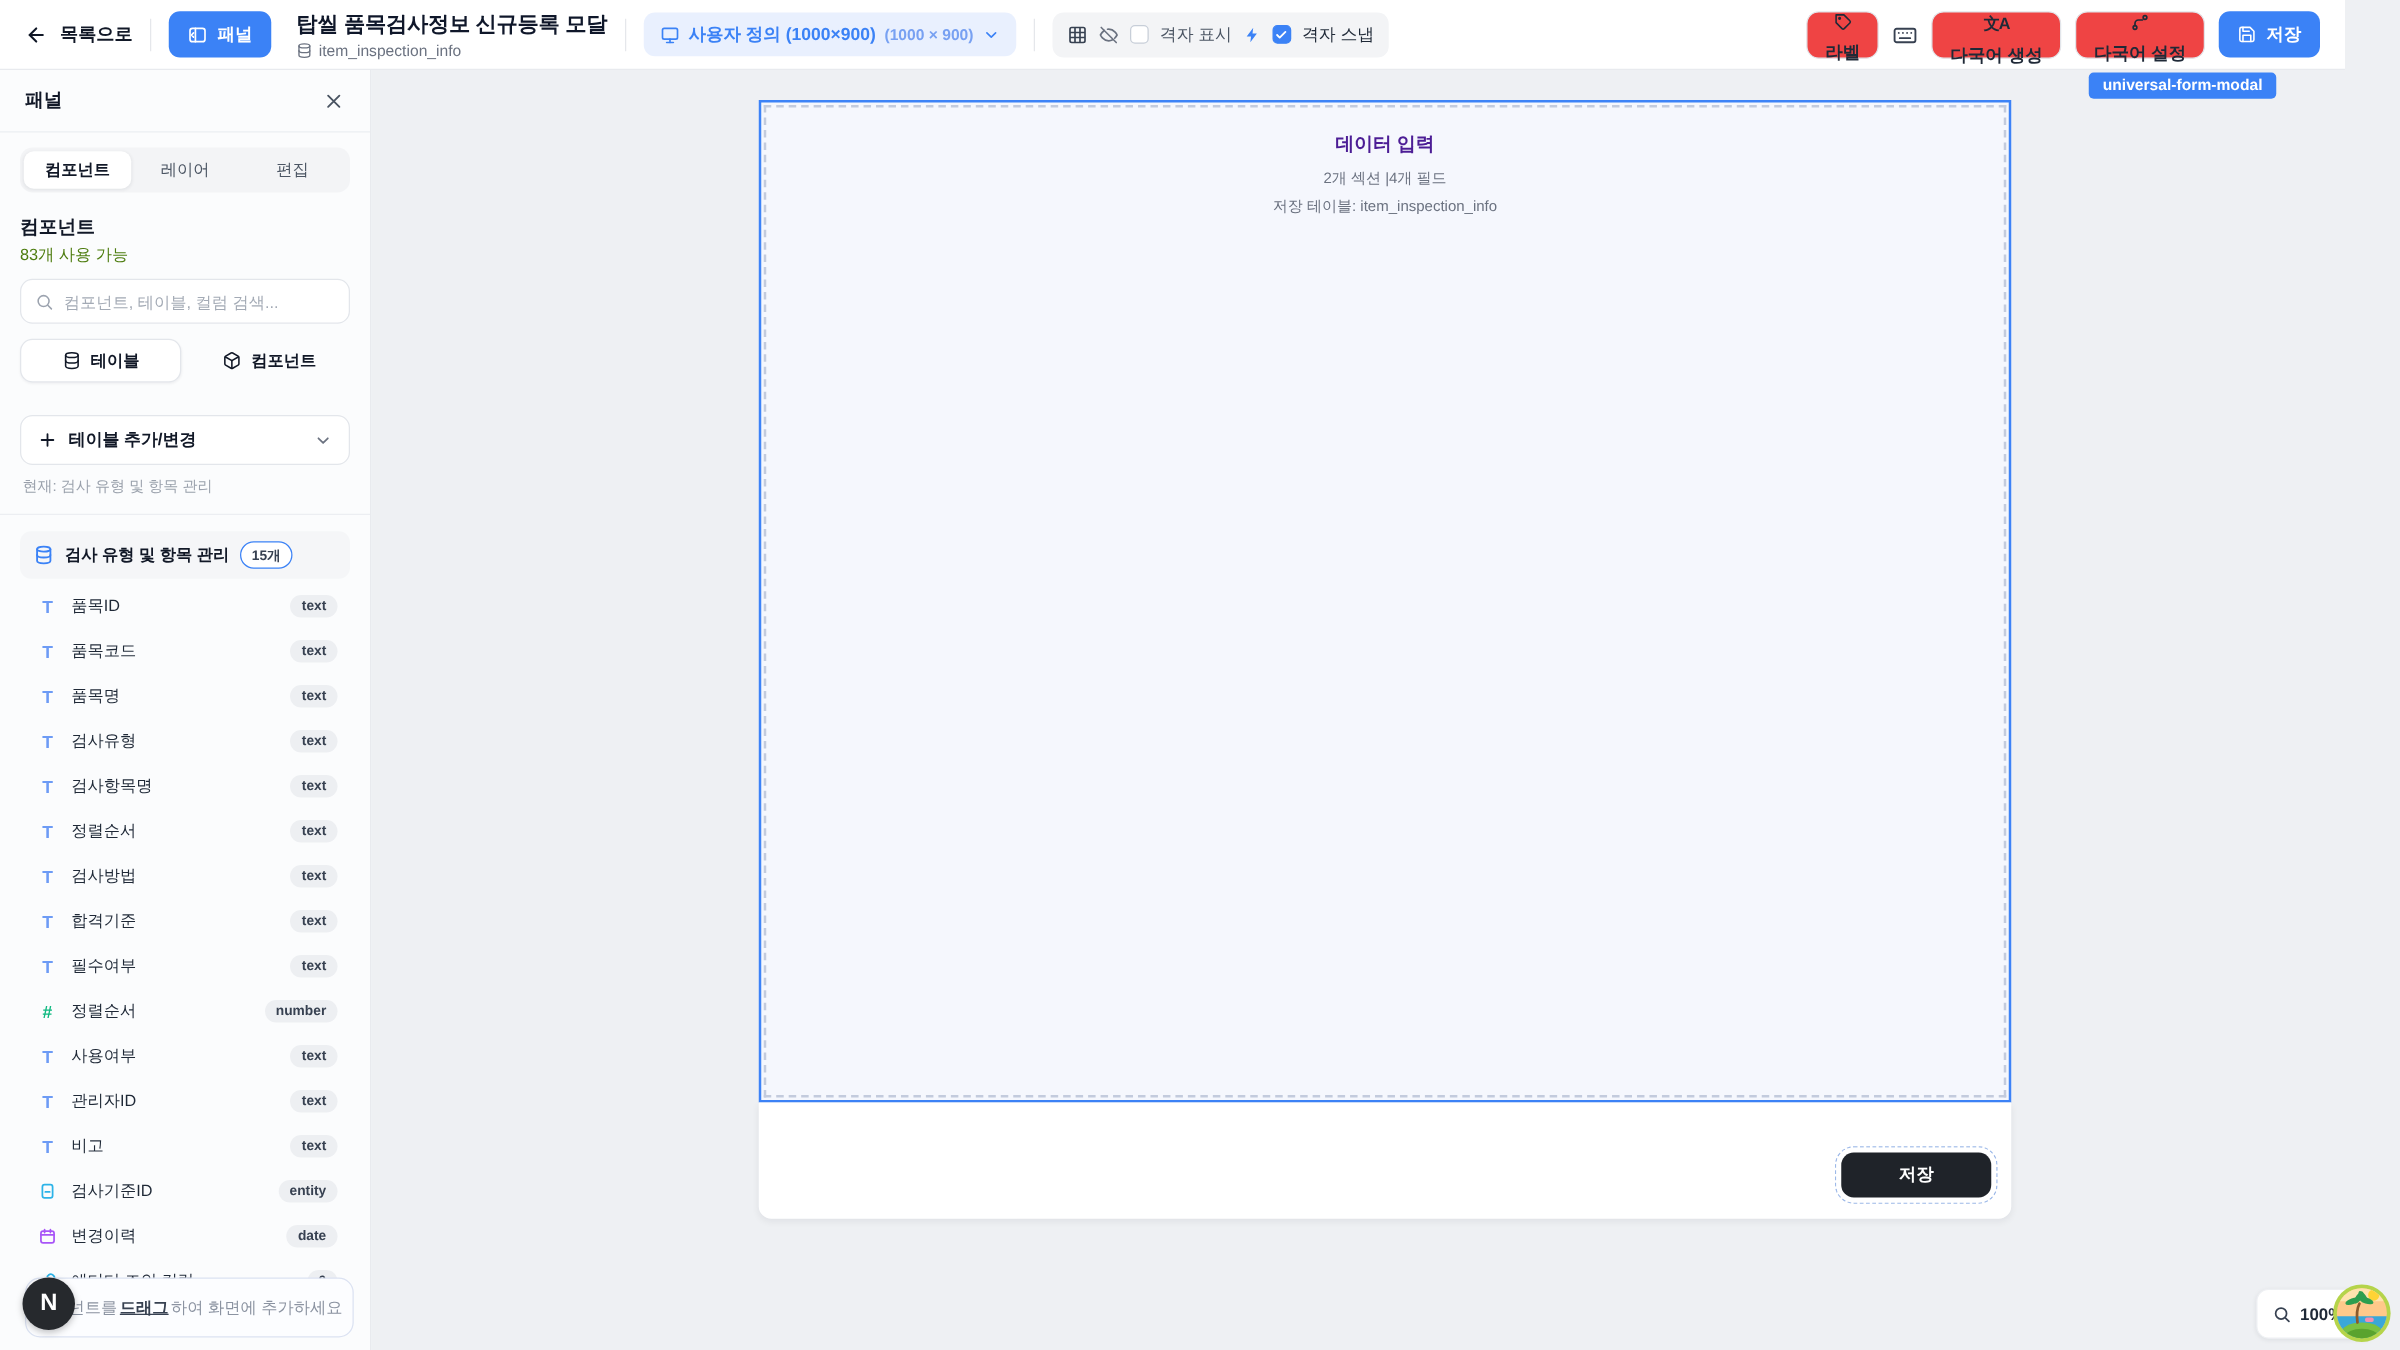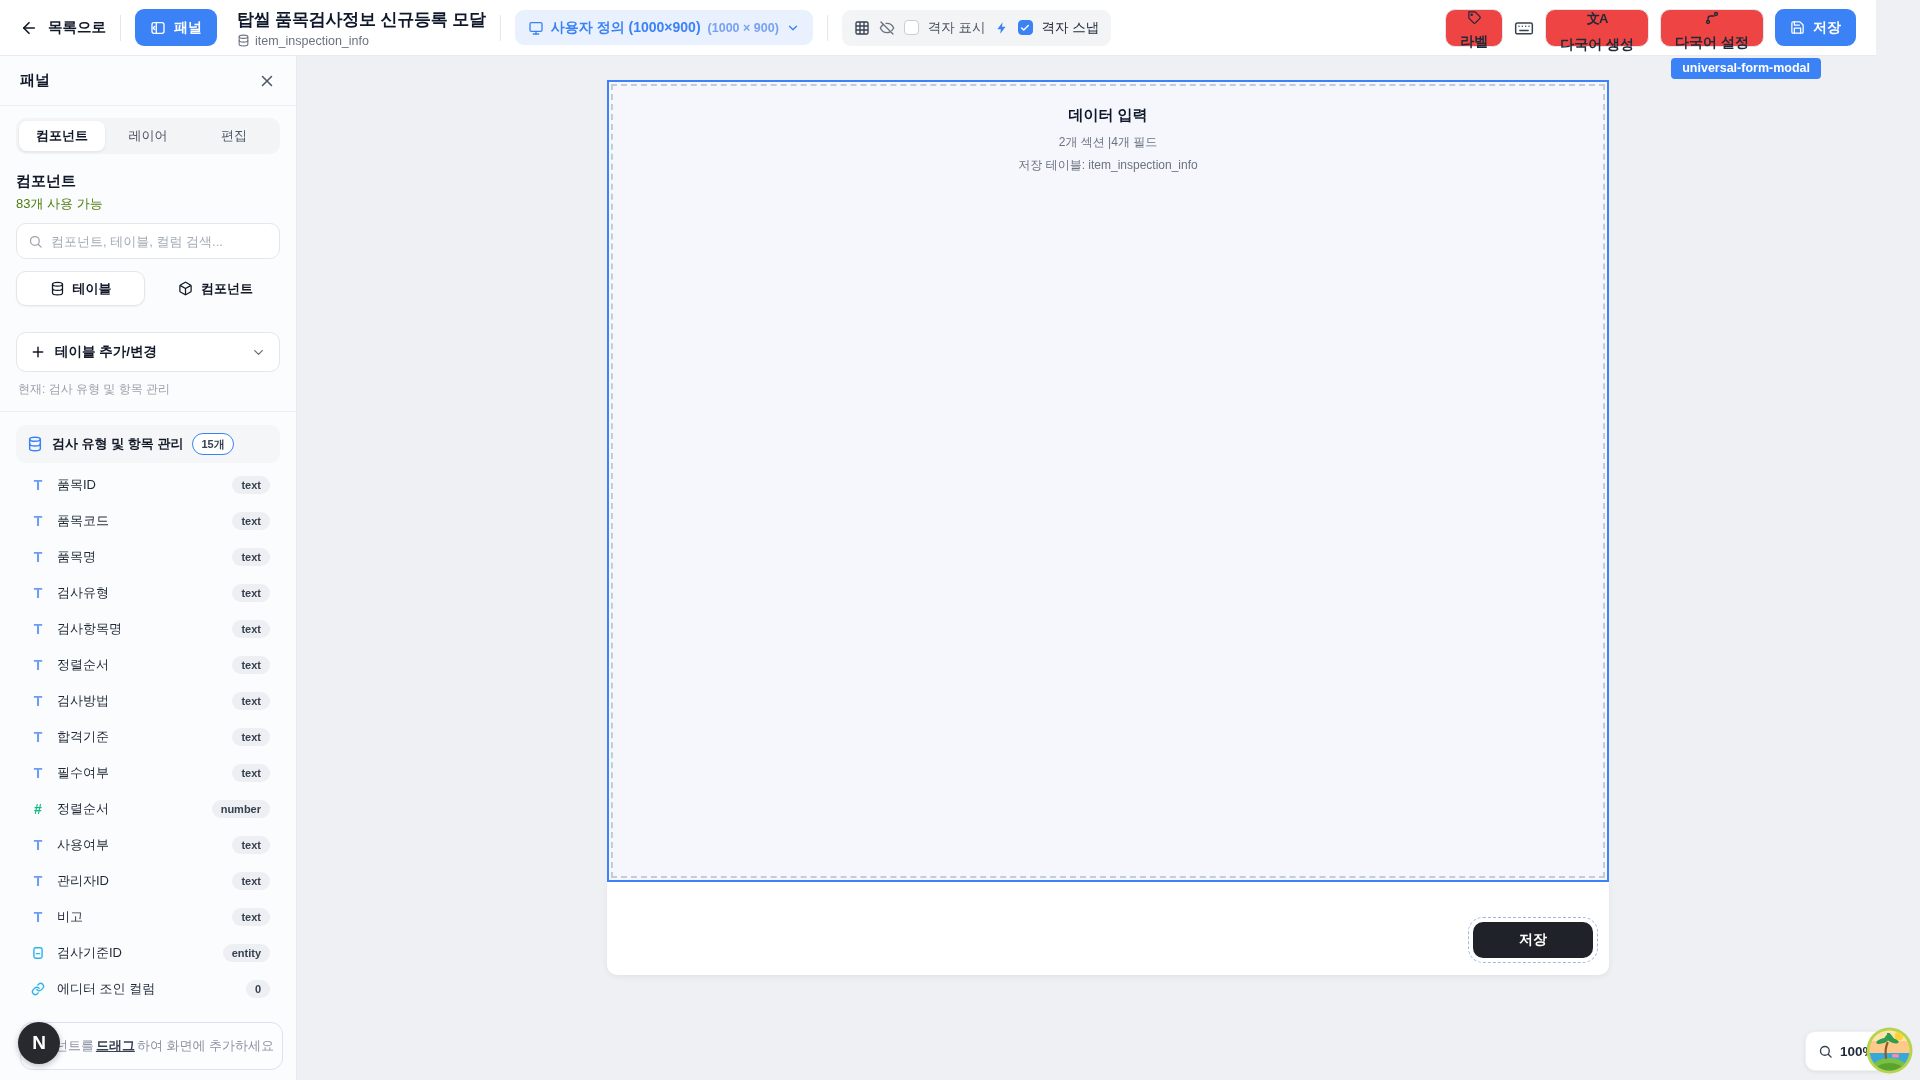--- a/index.html
+++ b/index.html
@@ -137,21 +137,21 @@
     position:absolute; top:-22px; right:-2px; background:#3b82f6; color:#fff;
     font-size:12.5px; font-weight:600; padding:3px 11px 4px; border-radius:4px; z-index:5;
   }
   .modal-content {
     position:relative; width:1002px; height:802px; background:#f5f7fd;
     border:2px solid #3d83f7; cursor:pointer;
   }
   .modal-content::after {
     content:""; position:absolute; inset:2px; border:2px dashed #c3cbdd; pointer-events:none;
   }
-  .modal-title { margin-top:24px; text-align:center; font-size:15px; font-weight:600; color:#0f172a; }
+  .modal-title { margin-top:24px; text-align:center; font-size:15px; font-weight:600; color:#4c1d95; }
   .modal-sub { margin-top:9px; text-align:center; font-size:12px; color:#6b7280; }
   .modal-sub2 { margin-top:6px; text-align:center; font-size:12px; color:#6b7280; }
   .modal-footer {
     width:1002px; height:93px; background:#fff; border-radius:0 0 10px 10px;
     box-shadow:0 2px 6px rgba(17,24,39,.06); position:relative;
   }
   .save-dark-btn {
     position:absolute; right:16px; top:40px; width:120px; height:36px;
     background:#1f2329; color:#fff; border:none; border-radius:10px;
     font-size:14px; font-weight:600; font-family:inherit; cursor:pointer;
@@ -443,20 +443,30 @@
     </div>
       <div class="field-row">
       <span class="f-icon t-entity">
           <svg width="14" height="14" viewBox="0 0 24 24" fill="none" stroke="currentColor" stroke-width="2.4" stroke-linecap="round">
             <rect x="5" y="3" width="14" height="18" rx="3"></rect>
             <path d="M9 13h6"></path>
           </svg>
         </span>
       <span class="f-label">검사기준ID</span>
       <span class="type-badge">entity</span>
+    </div>
+      <div class="field-row">
+      <span class="f-icon t-date">
+          <svg width="14" height="14" viewBox="0 0 24 24" fill="none" stroke="currentColor" stroke-width="2.4" stroke-linecap="round">
+            <rect x="3" y="5" width="18" height="16" rx="3"></rect>
+            <path d="M16 3v4M8 3v4M3 10h18"></path>
+          </svg>
+        </span>
+      <span class="f-label">변경이력</span>
+      <span class="type-badge">date</span>
     </div>
       <div class="field-row">
       <span class="f-icon t-join">
           <svg width="14" height="14" viewBox="0 0 24 24" fill="none" stroke="currentColor" stroke-width="2.4" stroke-linecap="round">
             <path d="M10 13a5 5 0 0 0 7.5.5l3-3a5 5 0 0 0-7-7l-1.7 1.7"></path>
             <path d="M14 11a5 5 0 0 0-7.5-.5l-3 3a5 5 0 0 0 7 7l1.7-1.7"></path>
           </svg>
         </span>
       <span class="f-label">에디터 조인 컬럼</span>
       <span class="type-badge">0</span>

